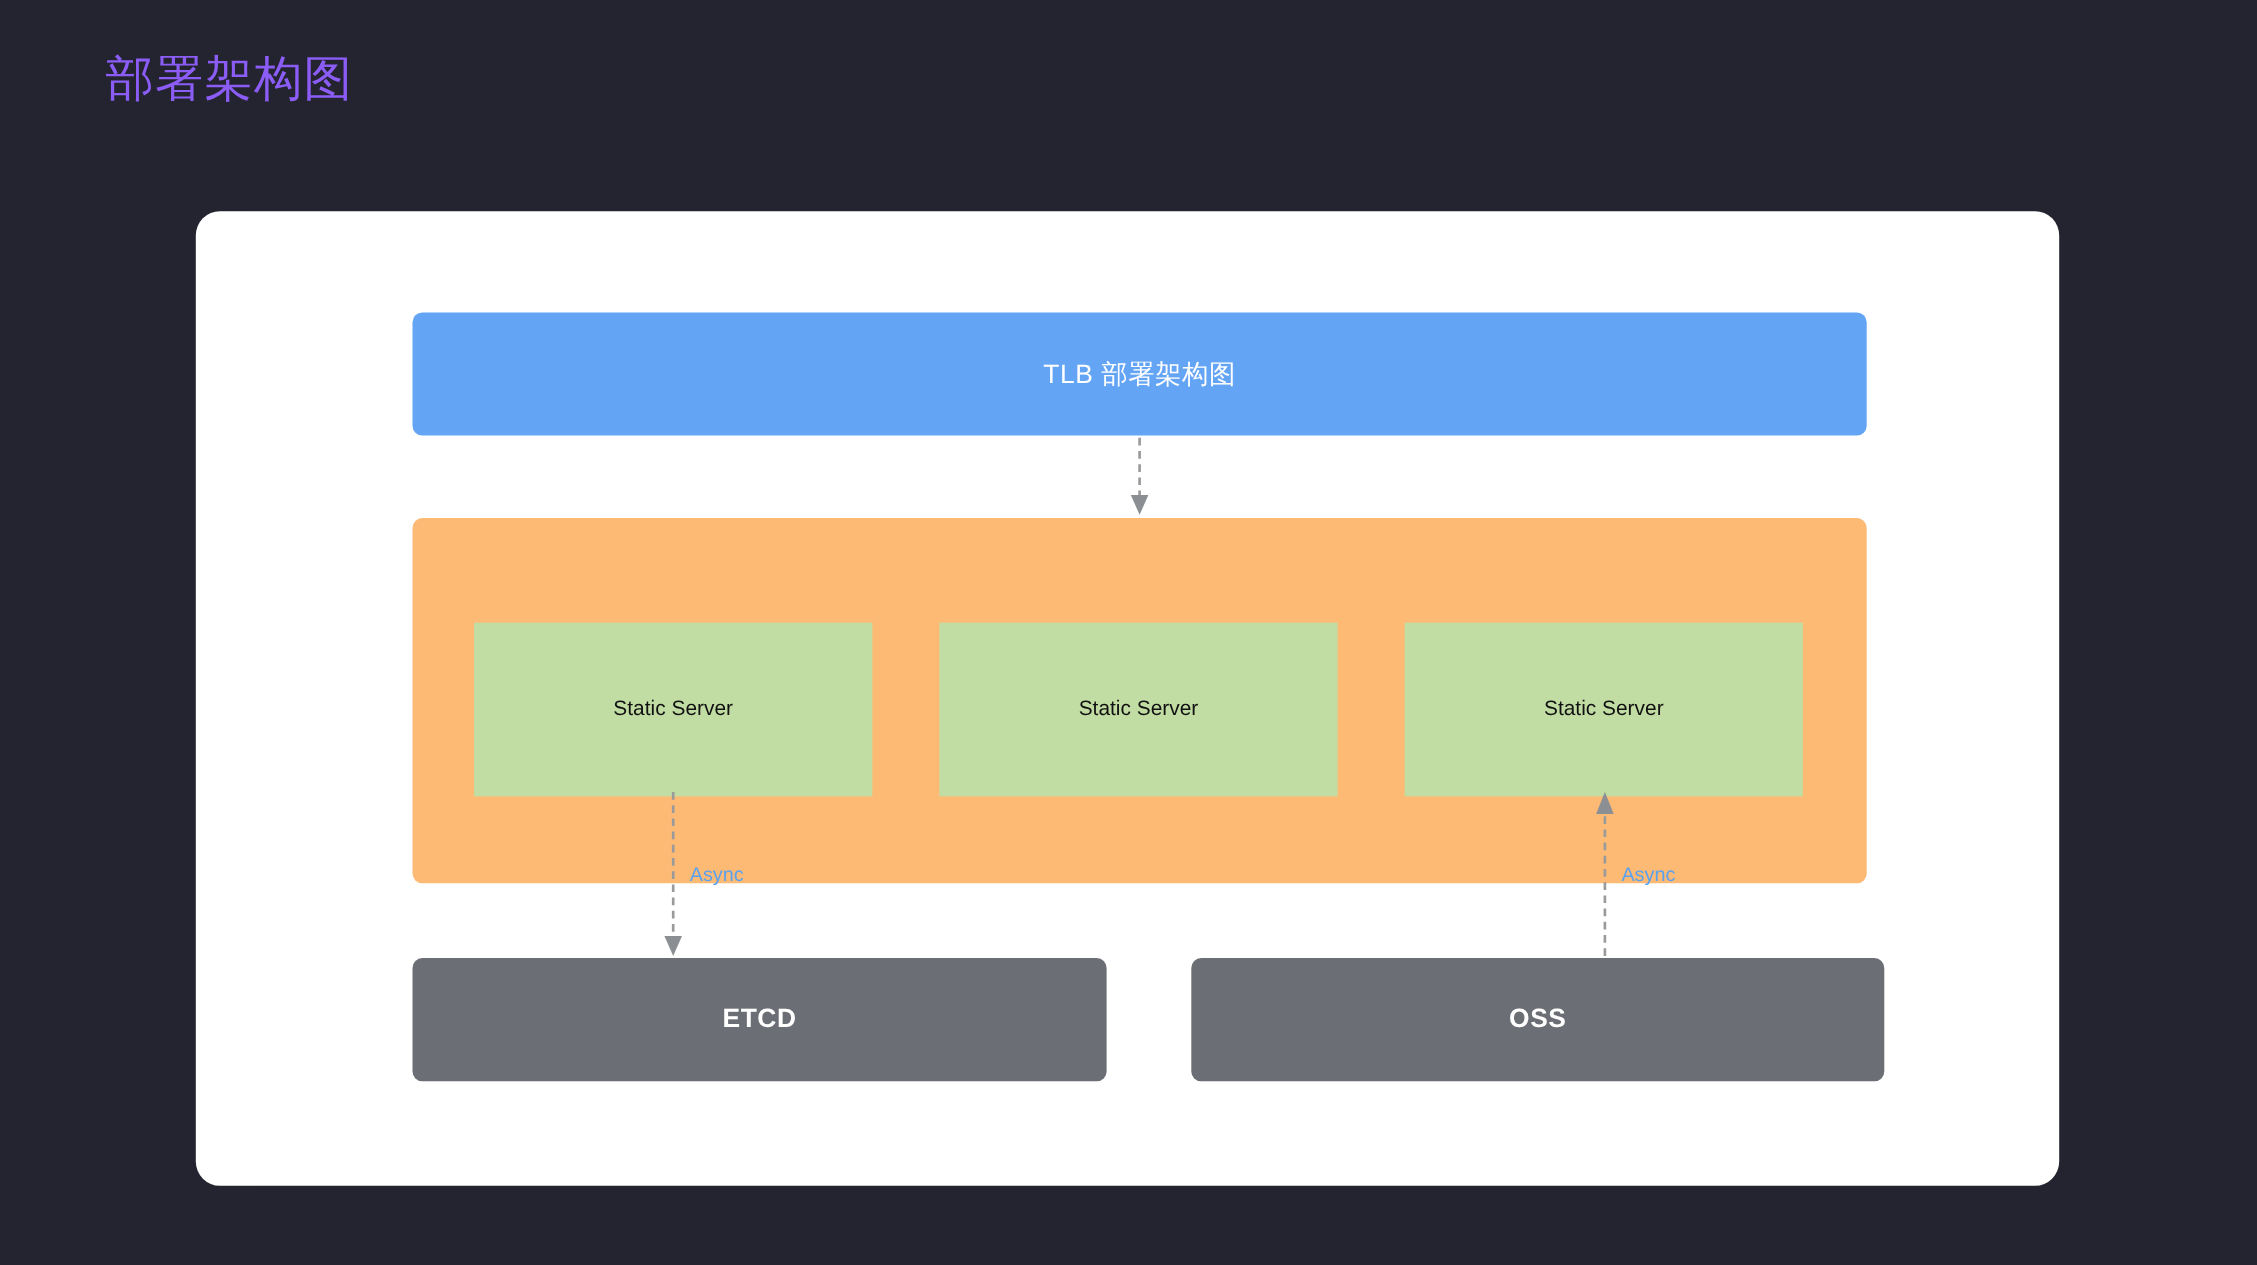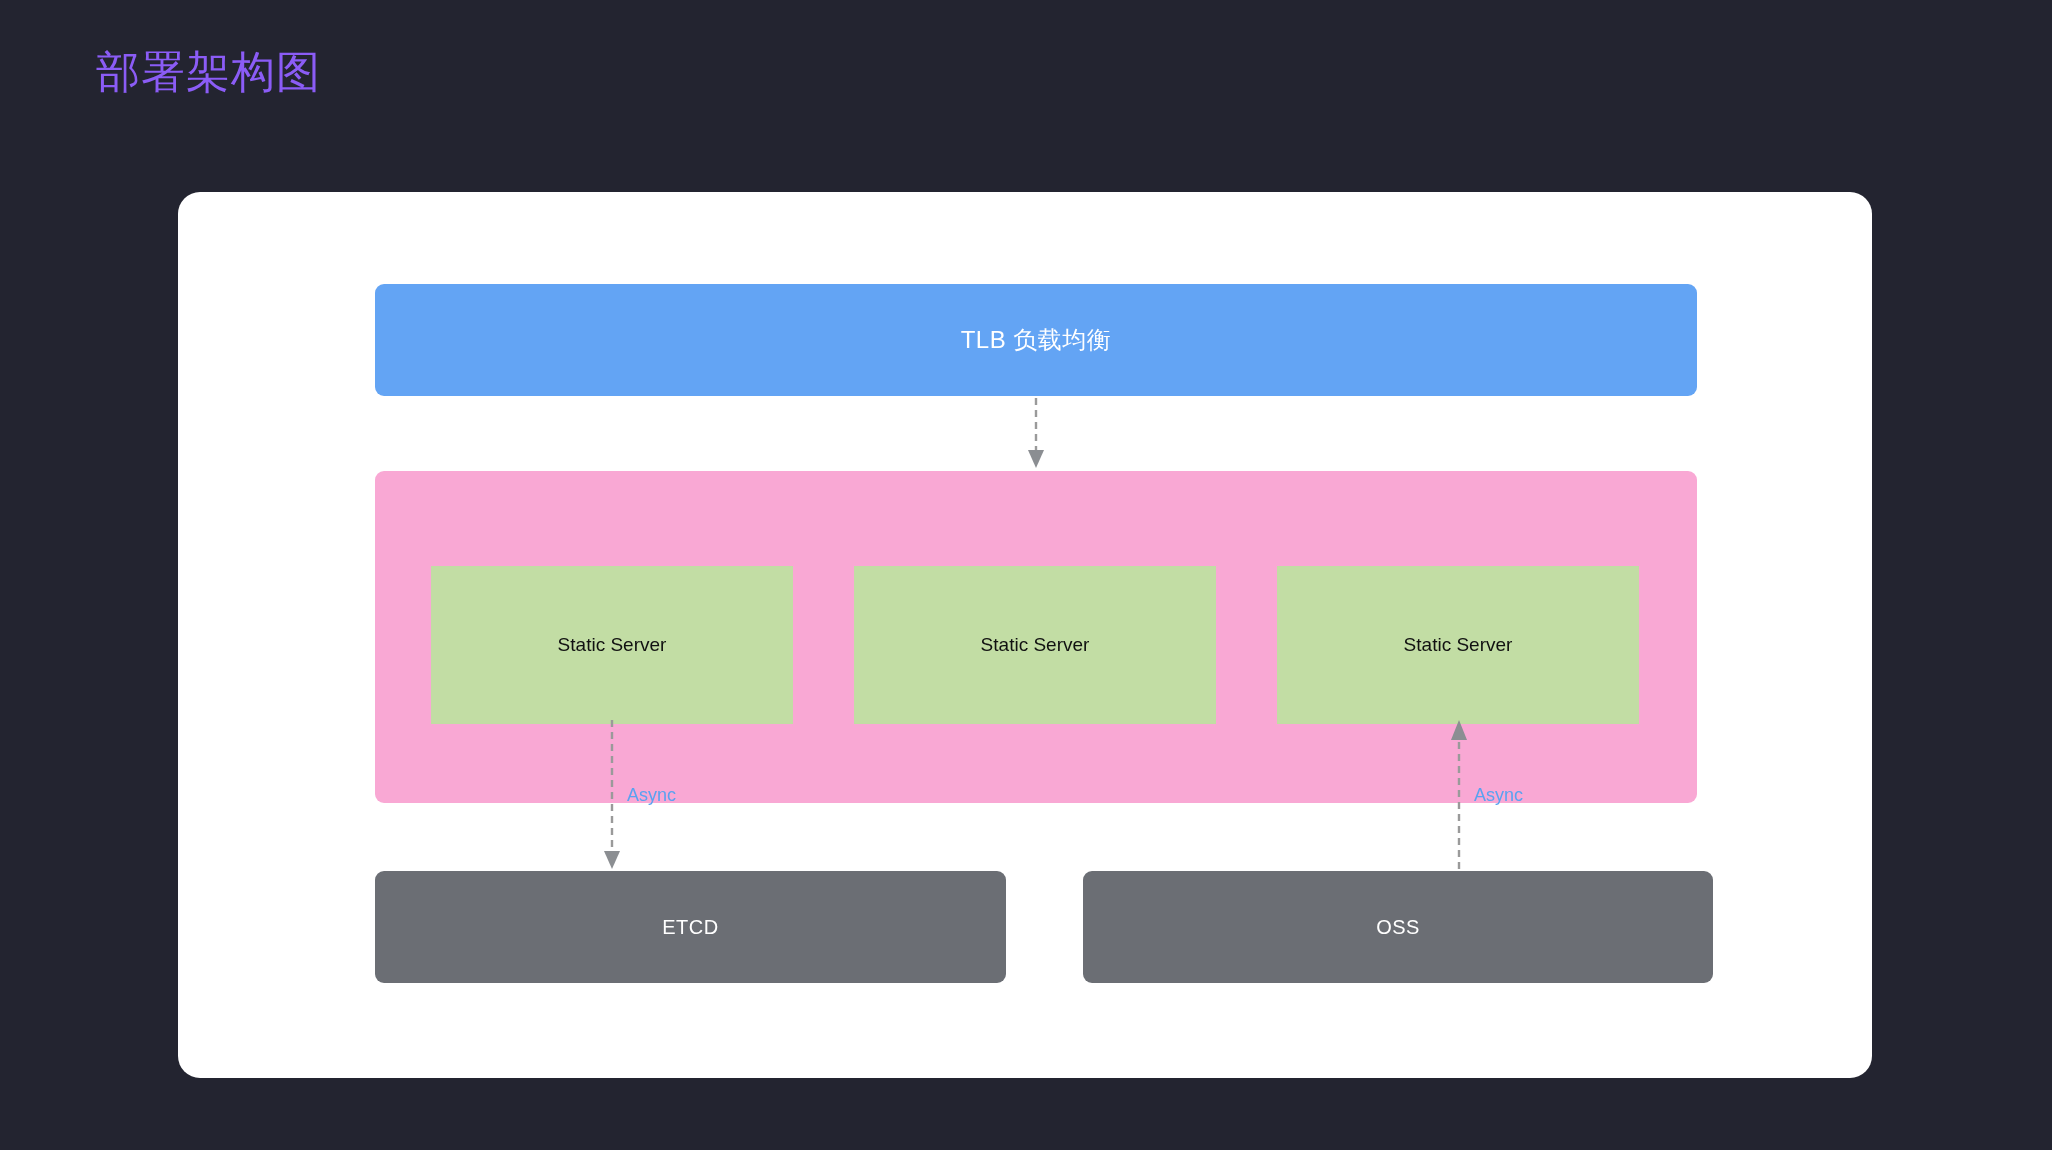--- a/index.html
+++ b/index.html
@@ -60,21 +60,21 @@
     letter-spacing: 0.5px;
   }
 
   
   #server-cluster {
     position: absolute;
     left: 375px;
     top: 471px;
     width: 1322px;
     height: 332px;
-    background: #f9a8d4;
+    background: #fdba74;
     border-radius: 9px;
   }
 
   .server-node {
     position: absolute;
     top: 95px;
     height: 158px;
     background: #c2dda4;
     display: flex;
     align-items: center;
@@ -96,22 +96,22 @@
     top: 871px;
     height: 112px;
     background: #6b6e74;
     border-radius: 9px;
     display: flex;
     align-items: center;
     justify-content: center;
   }
   .storage-node .node-label {
     color: #ffffff;
-    font-size: 20px;
-    font-weight: 400;
+    font-size: 24px;
+    font-weight: 700;
     letter-spacing: 0.5px;
   }
   #storage-node-etcd { left: 375px;  width: 631px; }
   #storage-node-oss  { left: 1067px; width: 630px; margin-left: 16px; }
 
   
   #connector-layer {
     position: absolute;
     left: 0;
     top: 0;
@@ -132,21 +132,21 @@
   #edge-label-async { left: 1474px; top: 785px; }
 </style>
 </head>
 <body>
 
 <div id="page-title">部署架构图</div>
 
 <div id="diagram-card"></div>
 
 <div id="lb-node">
-  <span class="node-label">TLB 负载均衡</span>
+  <span class="node-label">TLB 部署架构图</span>
 </div>
 
 <div id="server-cluster">
   <div class="server-node" id="server-node-1">
     <span class="node-label">Static Server</span>
   </div>
   <div class="server-node" id="server-node-2">
     <span class="node-label">Static Server</span>
   </div>
   <div class="server-node" id="server-node-3">

